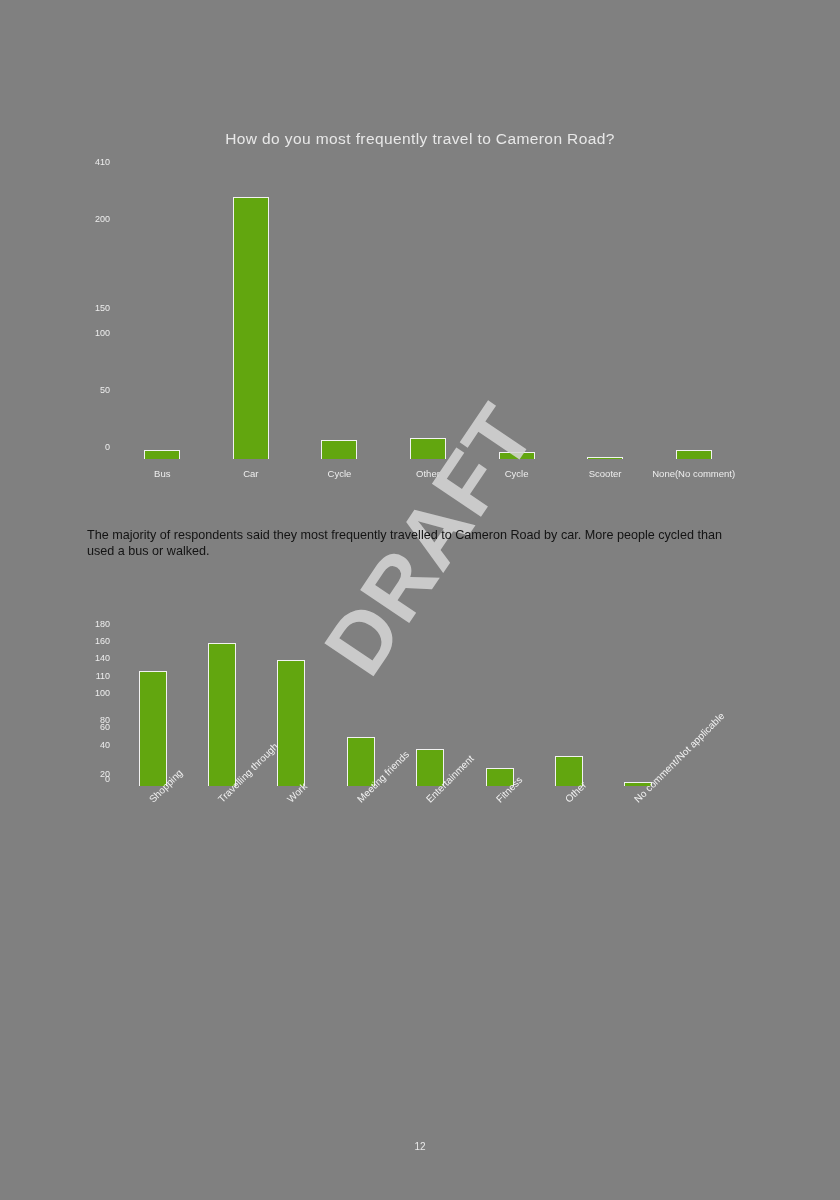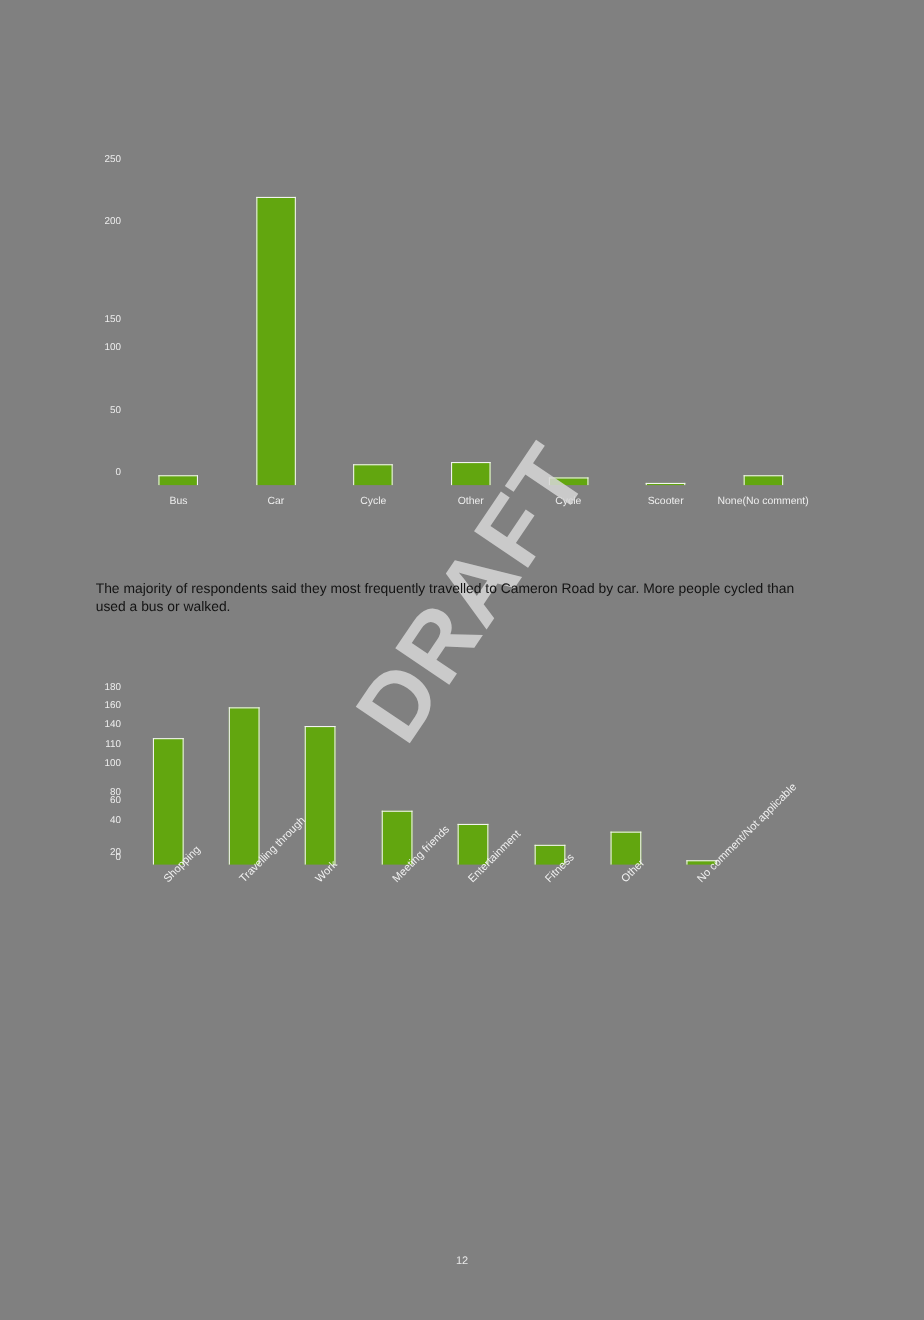--- a/index.html
+++ b/index.html
@@ -182,28 +182,29 @@
     color: #e9e9e9;
     font-size: 10px;
   }
 </style>
 </head>
 <body>
 
 <div class="page">
 
   <div class="chart-block" id="chart1-block">
+    <div class="chart-title">How do you most frequently travel to Cameron Road?</div>
     <div class="plot-wrap" id="plot1" style="height:300px;">
       <div class="yaxis" id="yaxis1">
           <div class="ytick" style="top: 285px;">0</div>
           <div class="ytick" style="top: 228px;">50</div>
           <div class="ytick" style="top: 171px;">100</div>
           <div class="ytick" style="top: 114px; margin-top: 32px;">150</div>
           <div class="ytick" style="top: 57px;">200</div>
-          <div class="ytick" style="top: 0px;">250</div>
+          <div class="ytick" style="top: 0px;">410</div>
         </div>
       <div class="plot-area">
         <div class="baseline"></div>
         <div class="bars" id="bars1" style="width: 620px;">
             <div class="bar-slot" style="left: 26.2857px; width: 36px; height: 285px;">
               <div class="bar" style="background: rgb(98, 166, 15); height: 9.12px;"></div>
             </div>
             <div class="bar-slot" style="left: 114.857px; width: 36px; height: 285px;">
               <div class="bar" style="background: rgb(98, 166, 15); height: 262.2px;"></div>
             </div>

